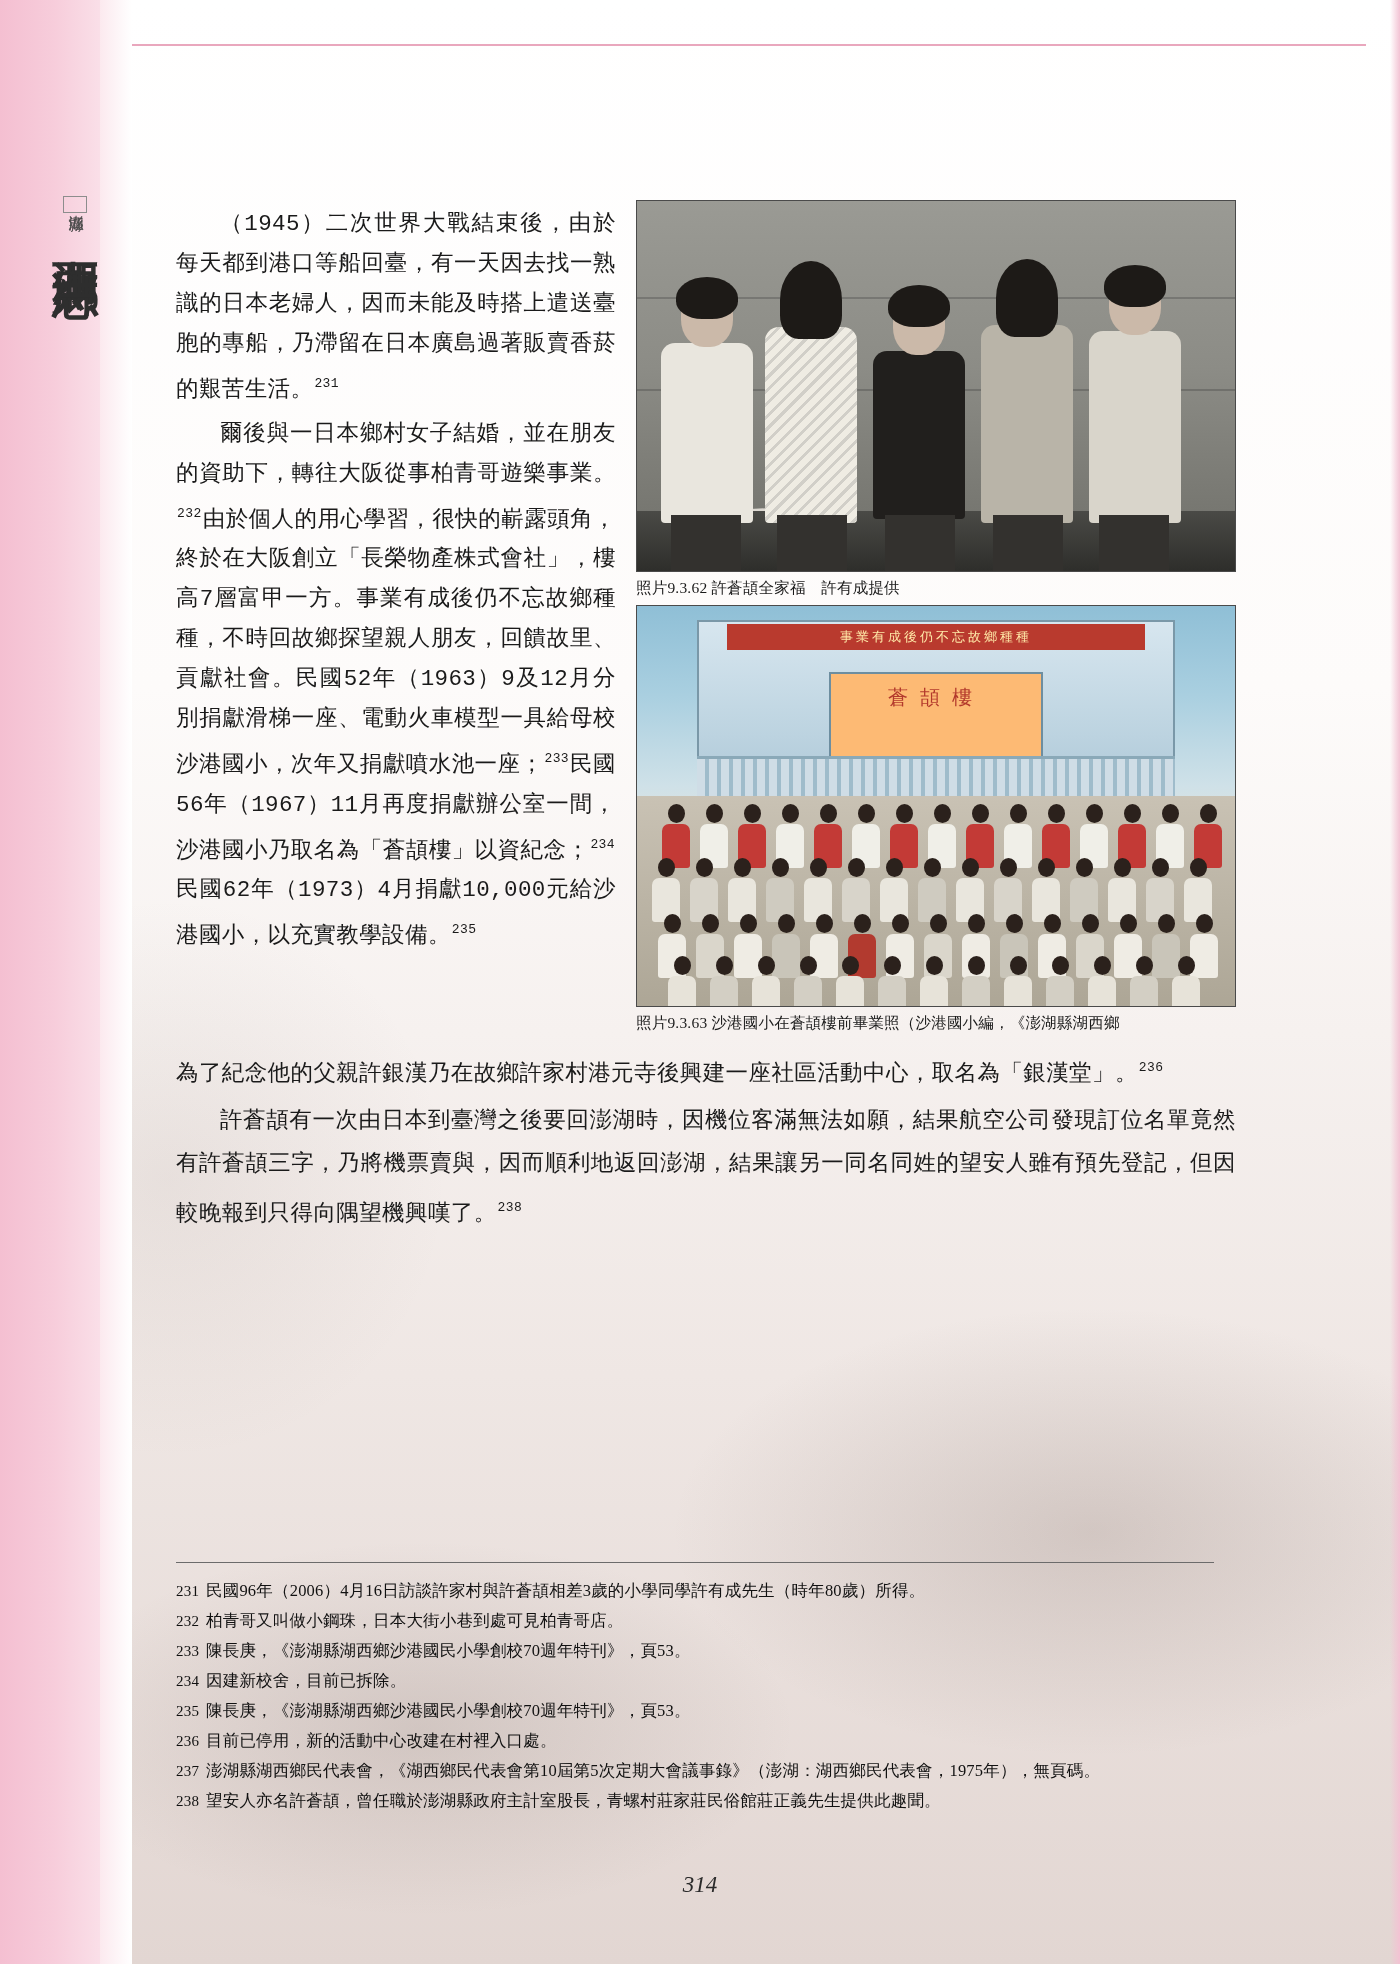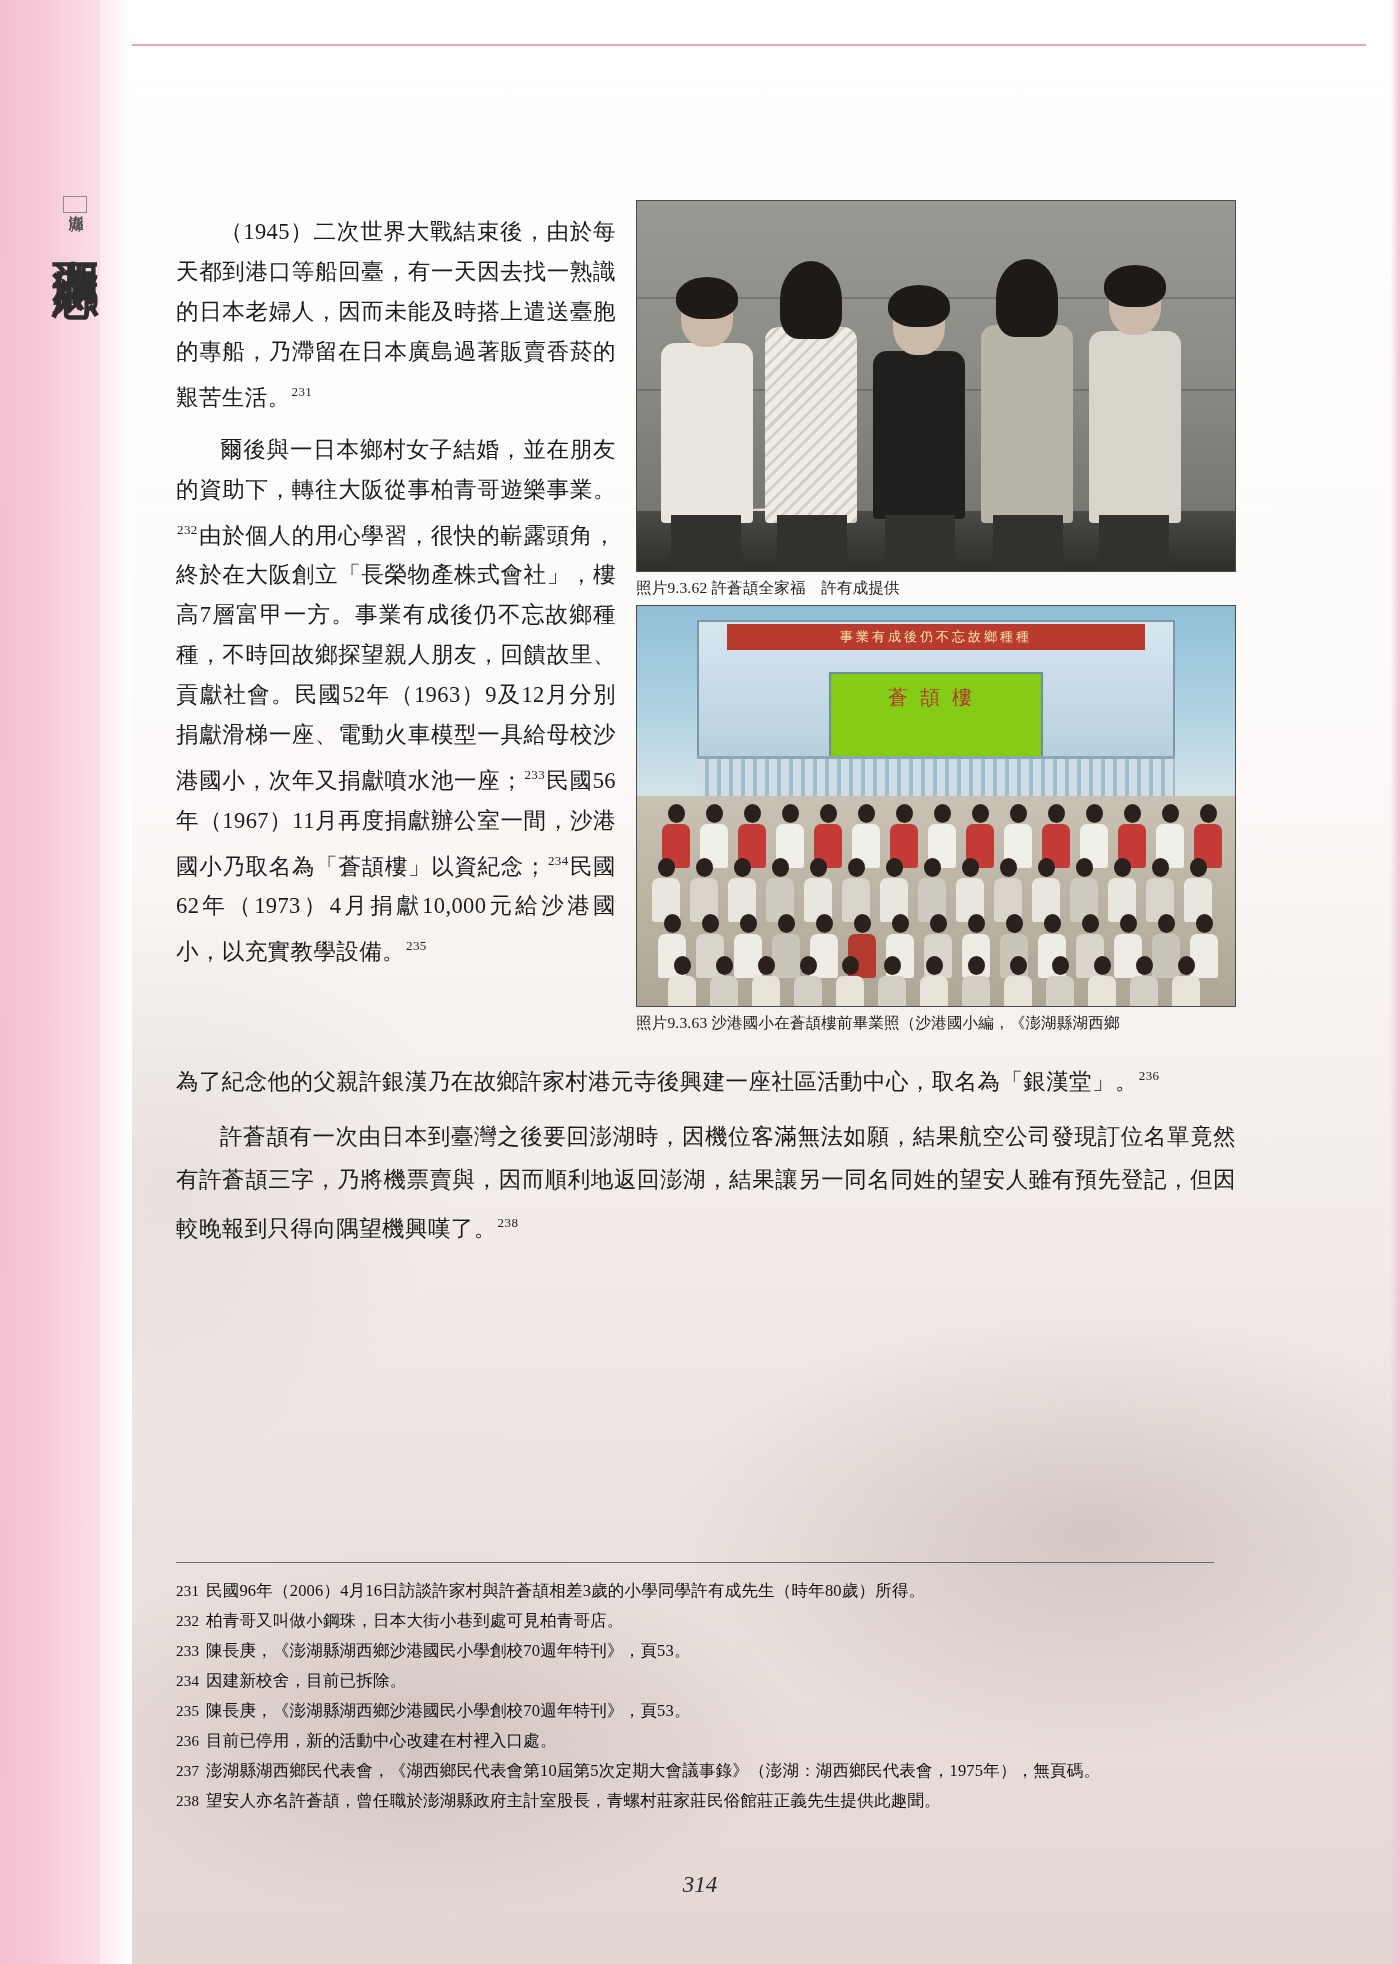--- a/index.html
+++ b/index.html
@@ -69,22 +69,23 @@
 
   .col-left{
     width:440px;float:left;
   }
   .col-right{
     width:600px;float:right;
   }
 
   p.body{
     font-size:22.5px;line-height:40px;color:#1a1a1a;
-    margin:12px 0 4px 0;text-align:justify;
+    margin:4px 0 4px 0;text-align:justify;
     letter-spacing:.4px;
+    font-family:Liberation Mono, monospace;
   }
   p.indent{ text-indent:44px; }
   sup.ref{ font-size:13px;vertical-align:super;margin:0 1px; }
 
   .full{ clear:both; padding-top:2px; }
   .full p.body{ font-size:22.5px;line-height:43px; }
 
   
   .photo-block{ margin-bottom:6px; }
   .photo-frame{
@@ -155,21 +156,21 @@
     background:linear-gradient(180deg,#d7e6ef,#bcd3e0 60%,#a9c4d4);
     border:2px solid #7a98a8;
   }
   .p2 .banner{
     position:absolute;left:90px;right:90px;top:18px;height:26px;
     background:#b93a2e;color:#ffe9a8;font-size:13px;text-align:center;
     line-height:26px;letter-spacing:3px;
   }
   .p2 .door{
     position:absolute;left:50%;transform:translateX(-50%);top:66px;
-    width:210px;height:96px;background:#84cc16;border:2px solid #6d8ea0;
+    width:210px;height:96px;background:#fdba74;border:2px solid #6d8ea0;
   }
   .p2 .doortext{
     position:absolute;left:0;right:0;top:10px;text-align:center;
     color:#b3392c;font-size:20px;letter-spacing:12px;
   }
   .p2 .rail{
     position:absolute;left:60px;right:60px;top:150px;height:44px;
     background:repeating-linear-gradient(90deg,#cfdde6 0 8px,#9fbccb 8px 12px);
     border-top:3px solid #8aa9b8;border-bottom:3px solid #8aa9b8;
   }

